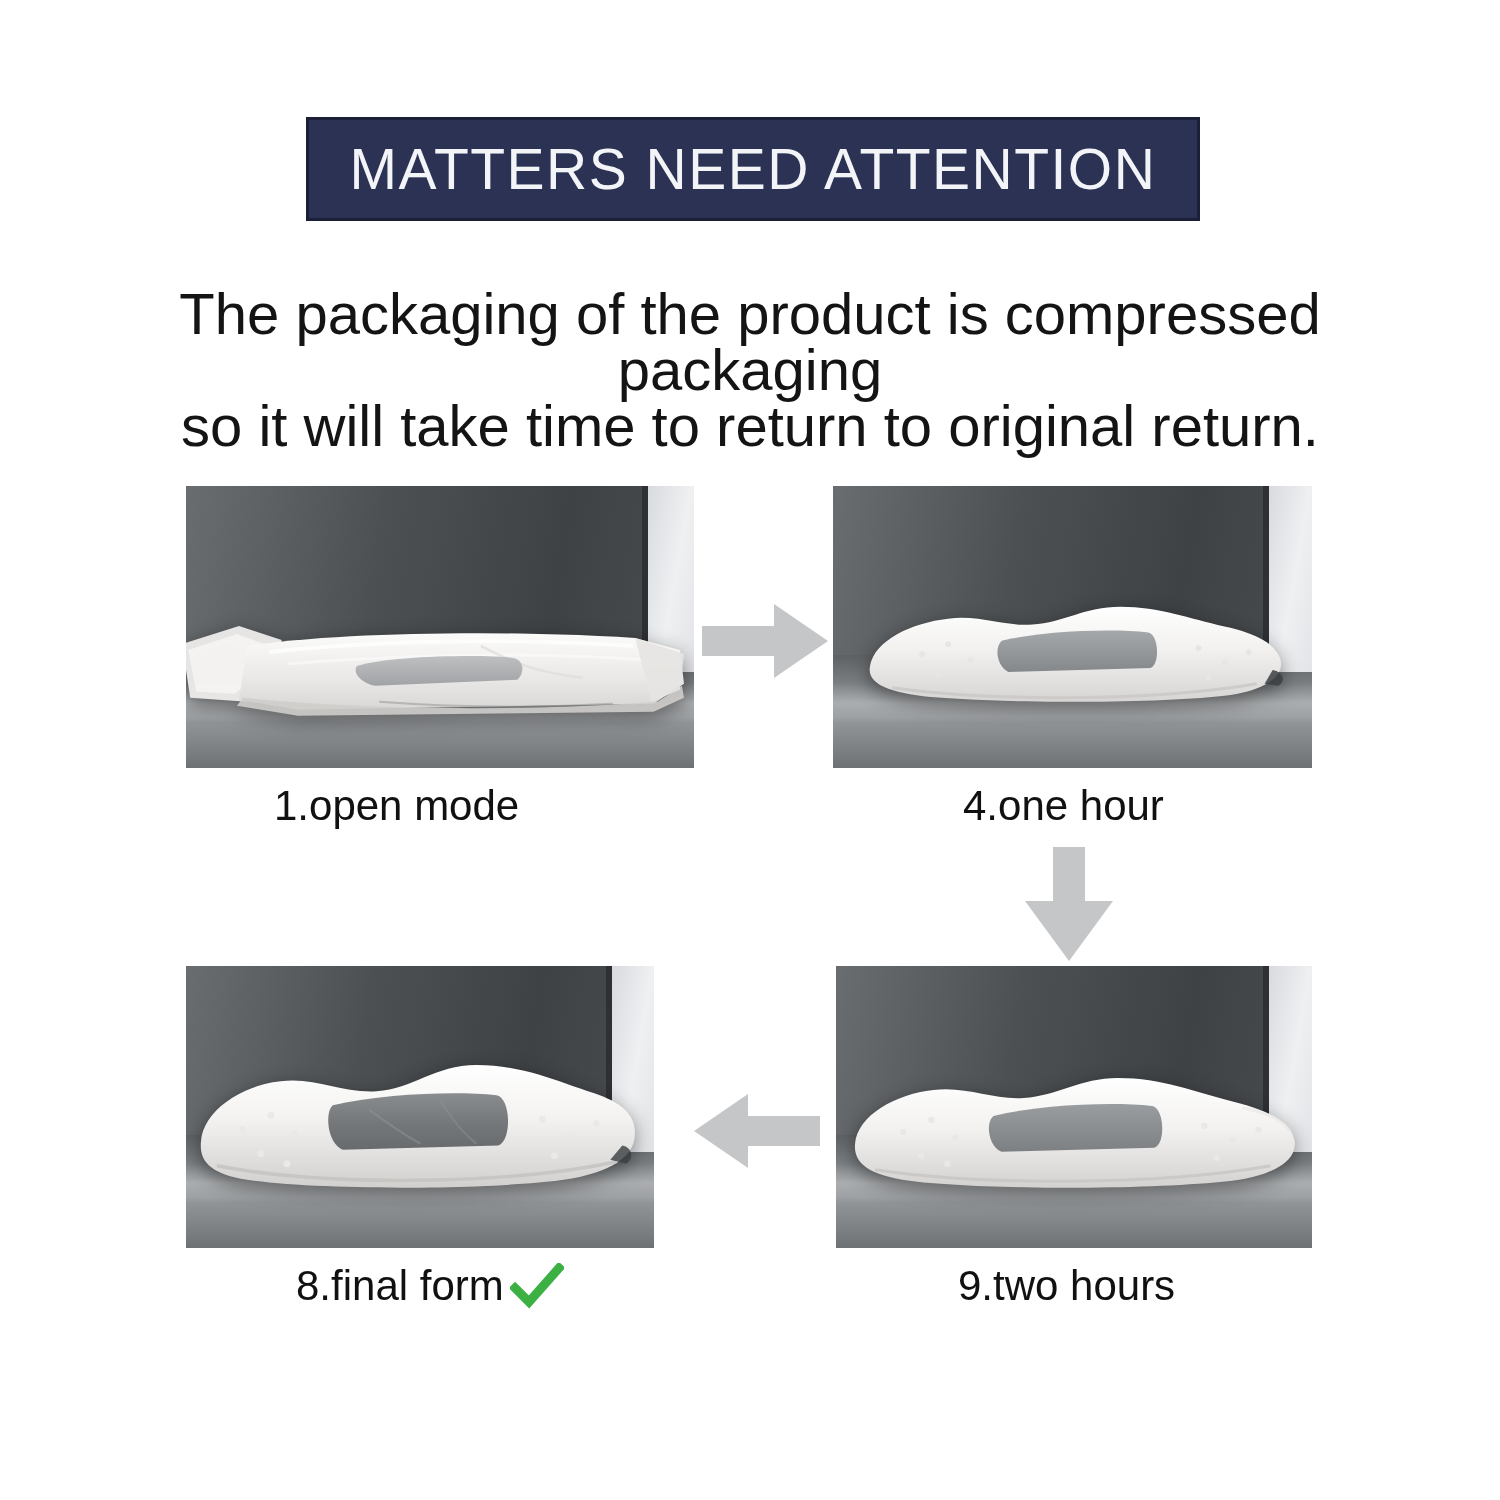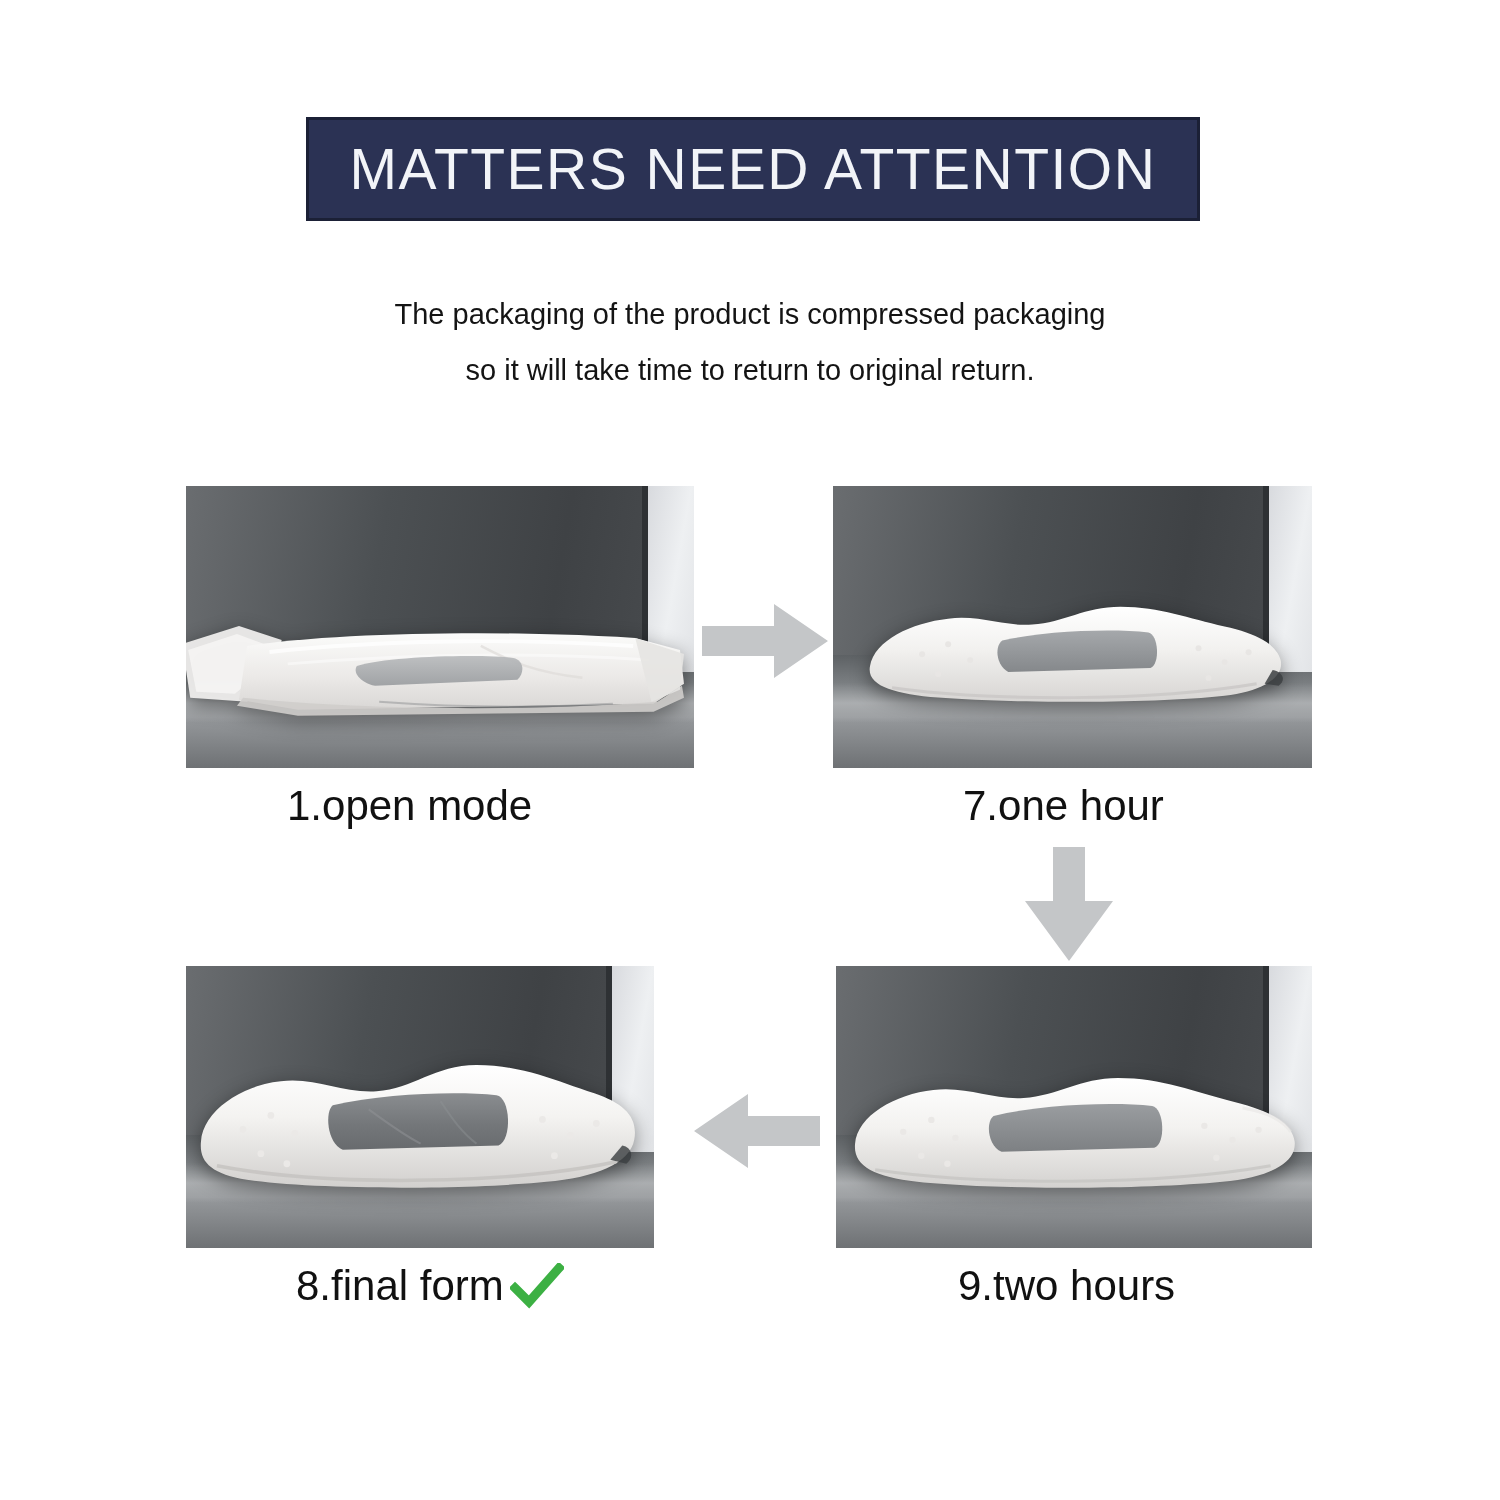--- a/index.html
+++ b/index.html
@@ -39,21 +39,21 @@
   }
 
   
   .subtitle {
     position: absolute;
     left: 150px;
     top: 286px;
     width: 1200px;
     text-align: center;
     color: #141414;
-    font-size: 29px;
+    font-size: 58px;
     line-height: 56px;
     font-weight: 400;
   }
   .subtitle .l2 { display: block; }
 
   
   .step {
     position: absolute;
   }
   .photo {
@@ -169,21 +169,21 @@
 
         <path d="M178,56 C210,46 300,44 332,48 C342,50 344,62 336,70 L196,76 C180,72 174,62 178,56 Z" fill="url(#panelG1)" opacity="0.92"></path>
 
         <path d="M66,88 C180,100 340,102 474,92 L498,76 L500,88 L470,102 L120,106 L60,96 Z" fill="#cfcdcb" opacity="0.9"></path>
         <path d="M200,92 C280,98 360,98 430,94" stroke="#8d8f91" stroke-width="2" fill="none" opacity="0.5"></path>
 
         <path d="M452,28 L500,44 L496,80 L468,92 Z" fill="#e6e4e2" opacity="0.9"></path>
       </svg>
     </div>
   </div>
-  <div class="caption" style="left:101px; top:296px;justify-content:center;">
+  <div class="caption" style="left:88px; top:296px;justify-content:center;">
     <span>1.open mode</span>
   </div>
 </div>
 
 <div class="arrow" style="left:700px; top:598px; width:130px; height:86px;">
   <svg viewBox="0 0 130 86">
     <polygon points="2,28 74,28 74,6 128,43 74,80 74,58 2,58" fill="#c4c6c8"></polygon>
   </svg>
 </div>
 
@@ -232,21 +232,21 @@
         <circle cx="396" cy="60" r="3" fill="#e8e6e4"></circle>
         <circle cx="356" cy="86" r="3" fill="#e8e6e4"></circle>
 
         <path d="M40,96 C140,110 300,110 404,92" stroke="#c9c7c5" stroke-width="3" fill="none" opacity="0.8"></path>
 
         <path d="M420,78 C430,80 434,88 426,94 L412,92 Z" fill="#3c3f42" opacity="0.85"></path>
       </svg>
     </div>
   </div>
   <div class="caption" style="left:130px; top:296px;">
-    <span>7.one hour</span>
+    <span>4.one hour</span>
   </div>
 </div>
 
 <div class="arrow" style="left:1020px; top:845px; width:98px; height:118px;">
   <svg viewBox="0 0 98 118">
     <polygon points="33,2 65,2 65,56 93,56 49,116 5,56 33,56" fill="#c4c6c8"></polygon>
   </svg>
 </div>
 
 <div class="step" style="left:836px; top:966px;">

